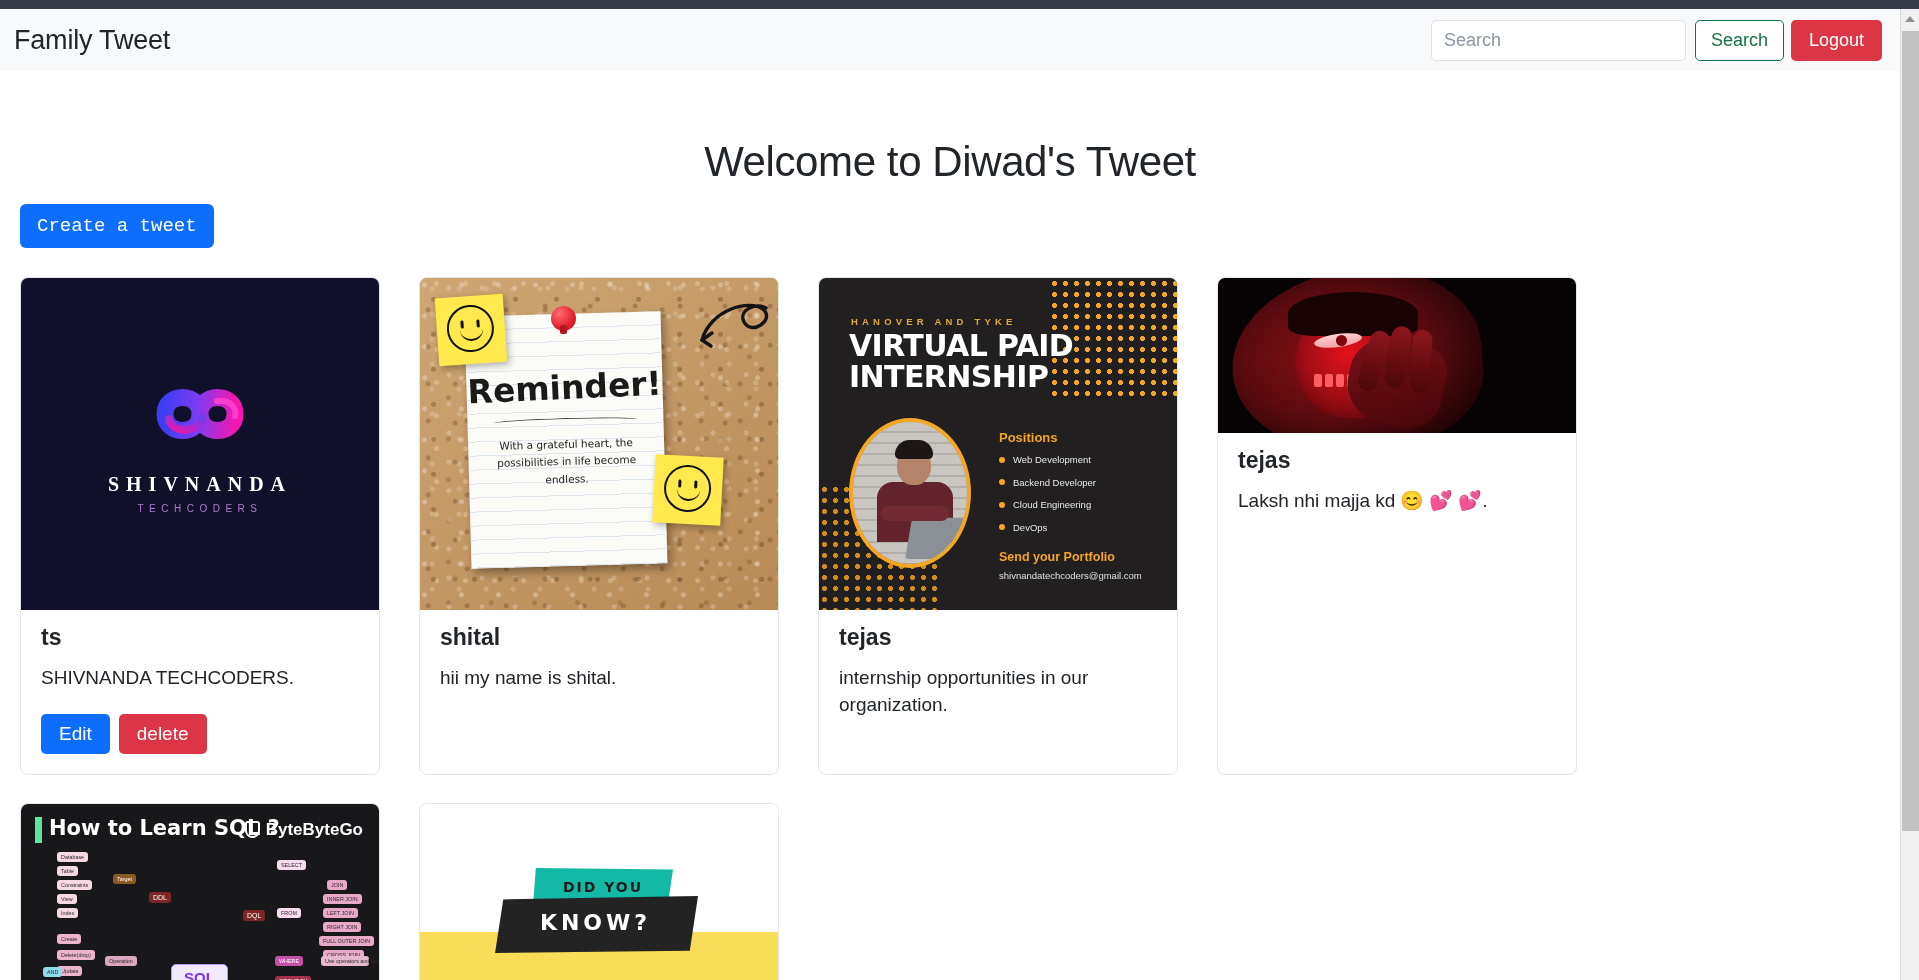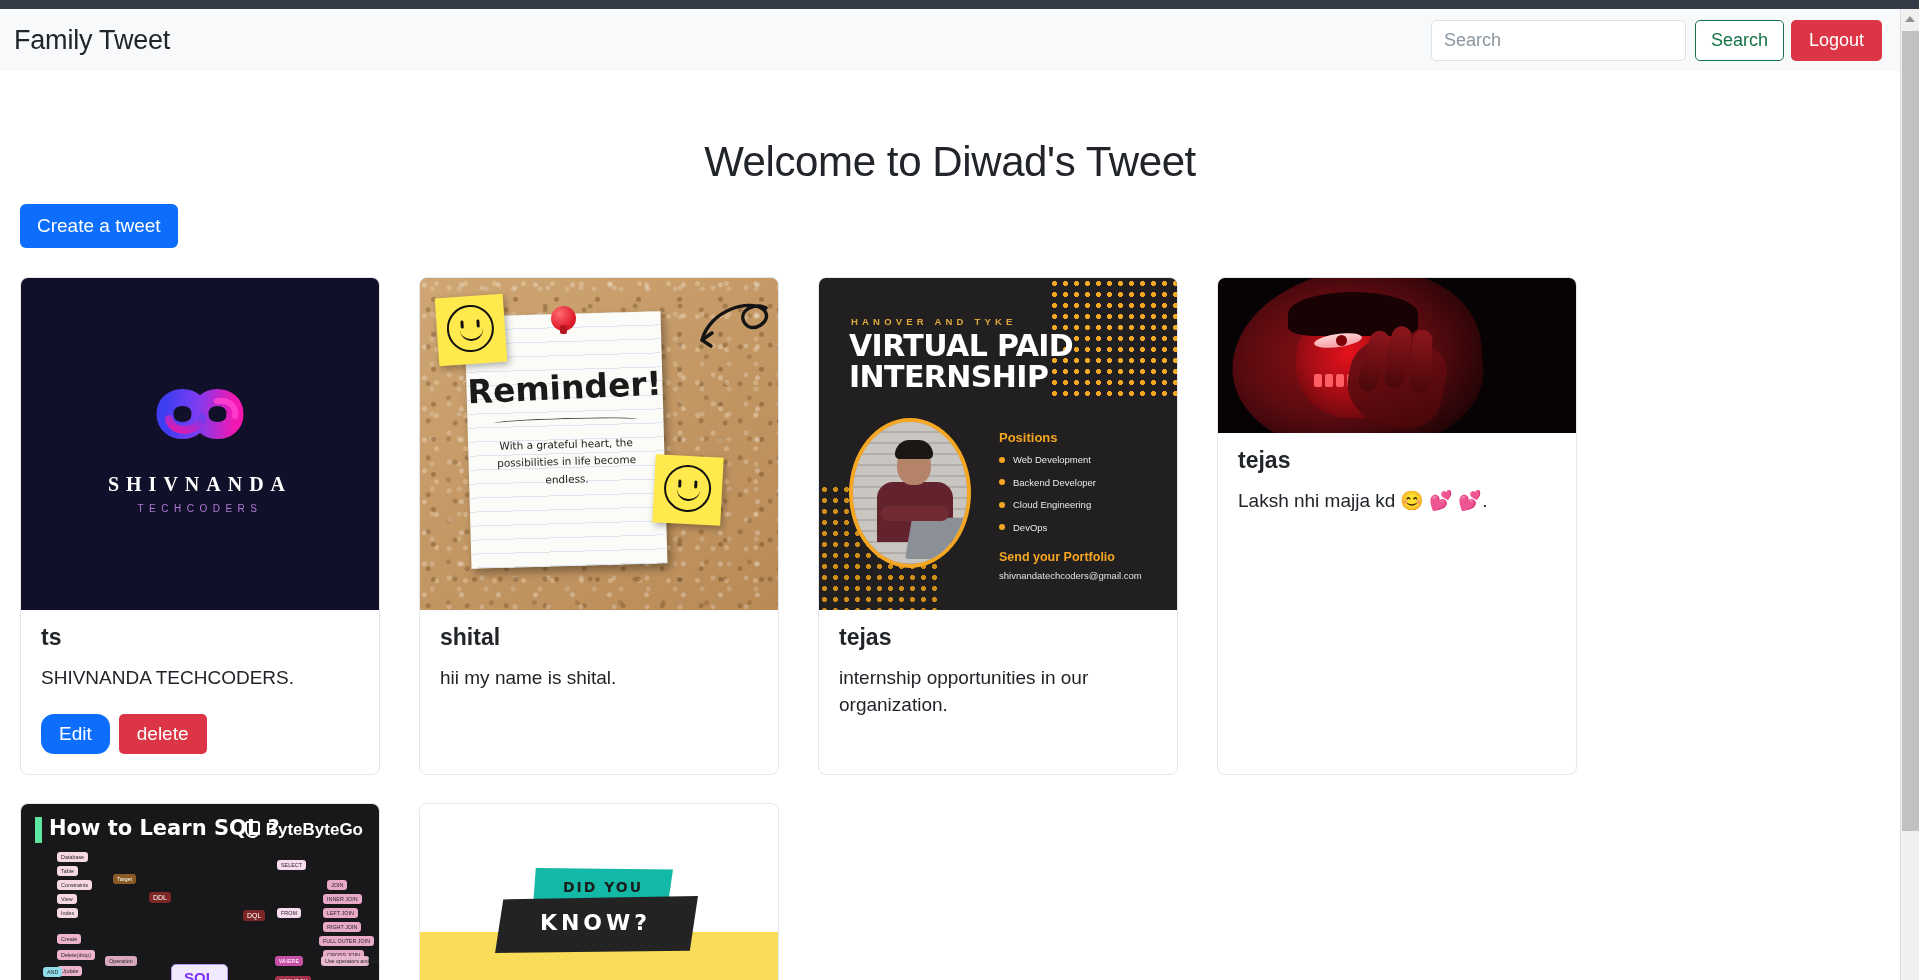--- a/index.html
+++ b/index.html
@@ -67,40 +67,40 @@
   .page-title {
     position:absolute; top:98px; left:0; width:1900px;
     text-align:center; font-size:42px; font-weight:400; color:#212529;
     letter-spacing:-0.4px;
     margin-top:40px;
   }
   .btn-create {
     position:absolute; top:204px; left:20px;
     padding:11px 17px; border:none; border-radius:6px;
     background:#0d6efd; color:#fff; font-size:19px; cursor:pointer;
-    font-family:Liberation Sans, sans-serif;
+    font-family:Liberation Mono, monospace;
   }
 
   
   .grid {
     position:absolute; top:277px; left:20px;
     width:1860px;
     display:flex; flex-wrap:wrap; gap:0 39px;
   }
   .card {
     width:360px; border:1px solid #e3e6ea; border-radius:8px;
     background:#fff; overflow:hidden; margin-bottom:28px;
     display:flex; flex-direction:column;
   }
   .card-body { padding:14px 20px 20px 20px; flex:1; }
   .card-title { font-size:23px; font-weight:bold; color:#212529; margin:0 0 14px 0; }
   .card-text { font-size:19px; color:#212529; line-height:1.42; margin:0; }
   .card-actions { margin-top:22px; display:flex; gap:9px; }
   .btn-edit {
-    padding:9px 18px; border:none; border-radius:13px; background:#0d6efd;
+    padding:9px 18px; border:none; border-radius:5px; background:#0d6efd;
     color:#fff; font-size:19px; cursor:pointer; font-family:"Liberation Sans", sans-serif;
   }
   .btn-delete {
     padding:9px 18px; border:none; border-radius:5px; background:#dc3545;
     color:#fff; font-size:19px; cursor:pointer; font-family:"Liberation Sans", sans-serif;
   }
 
   
   .scrollbar {
     position:absolute; top:9px; right:0; width:19px; height:971px;

